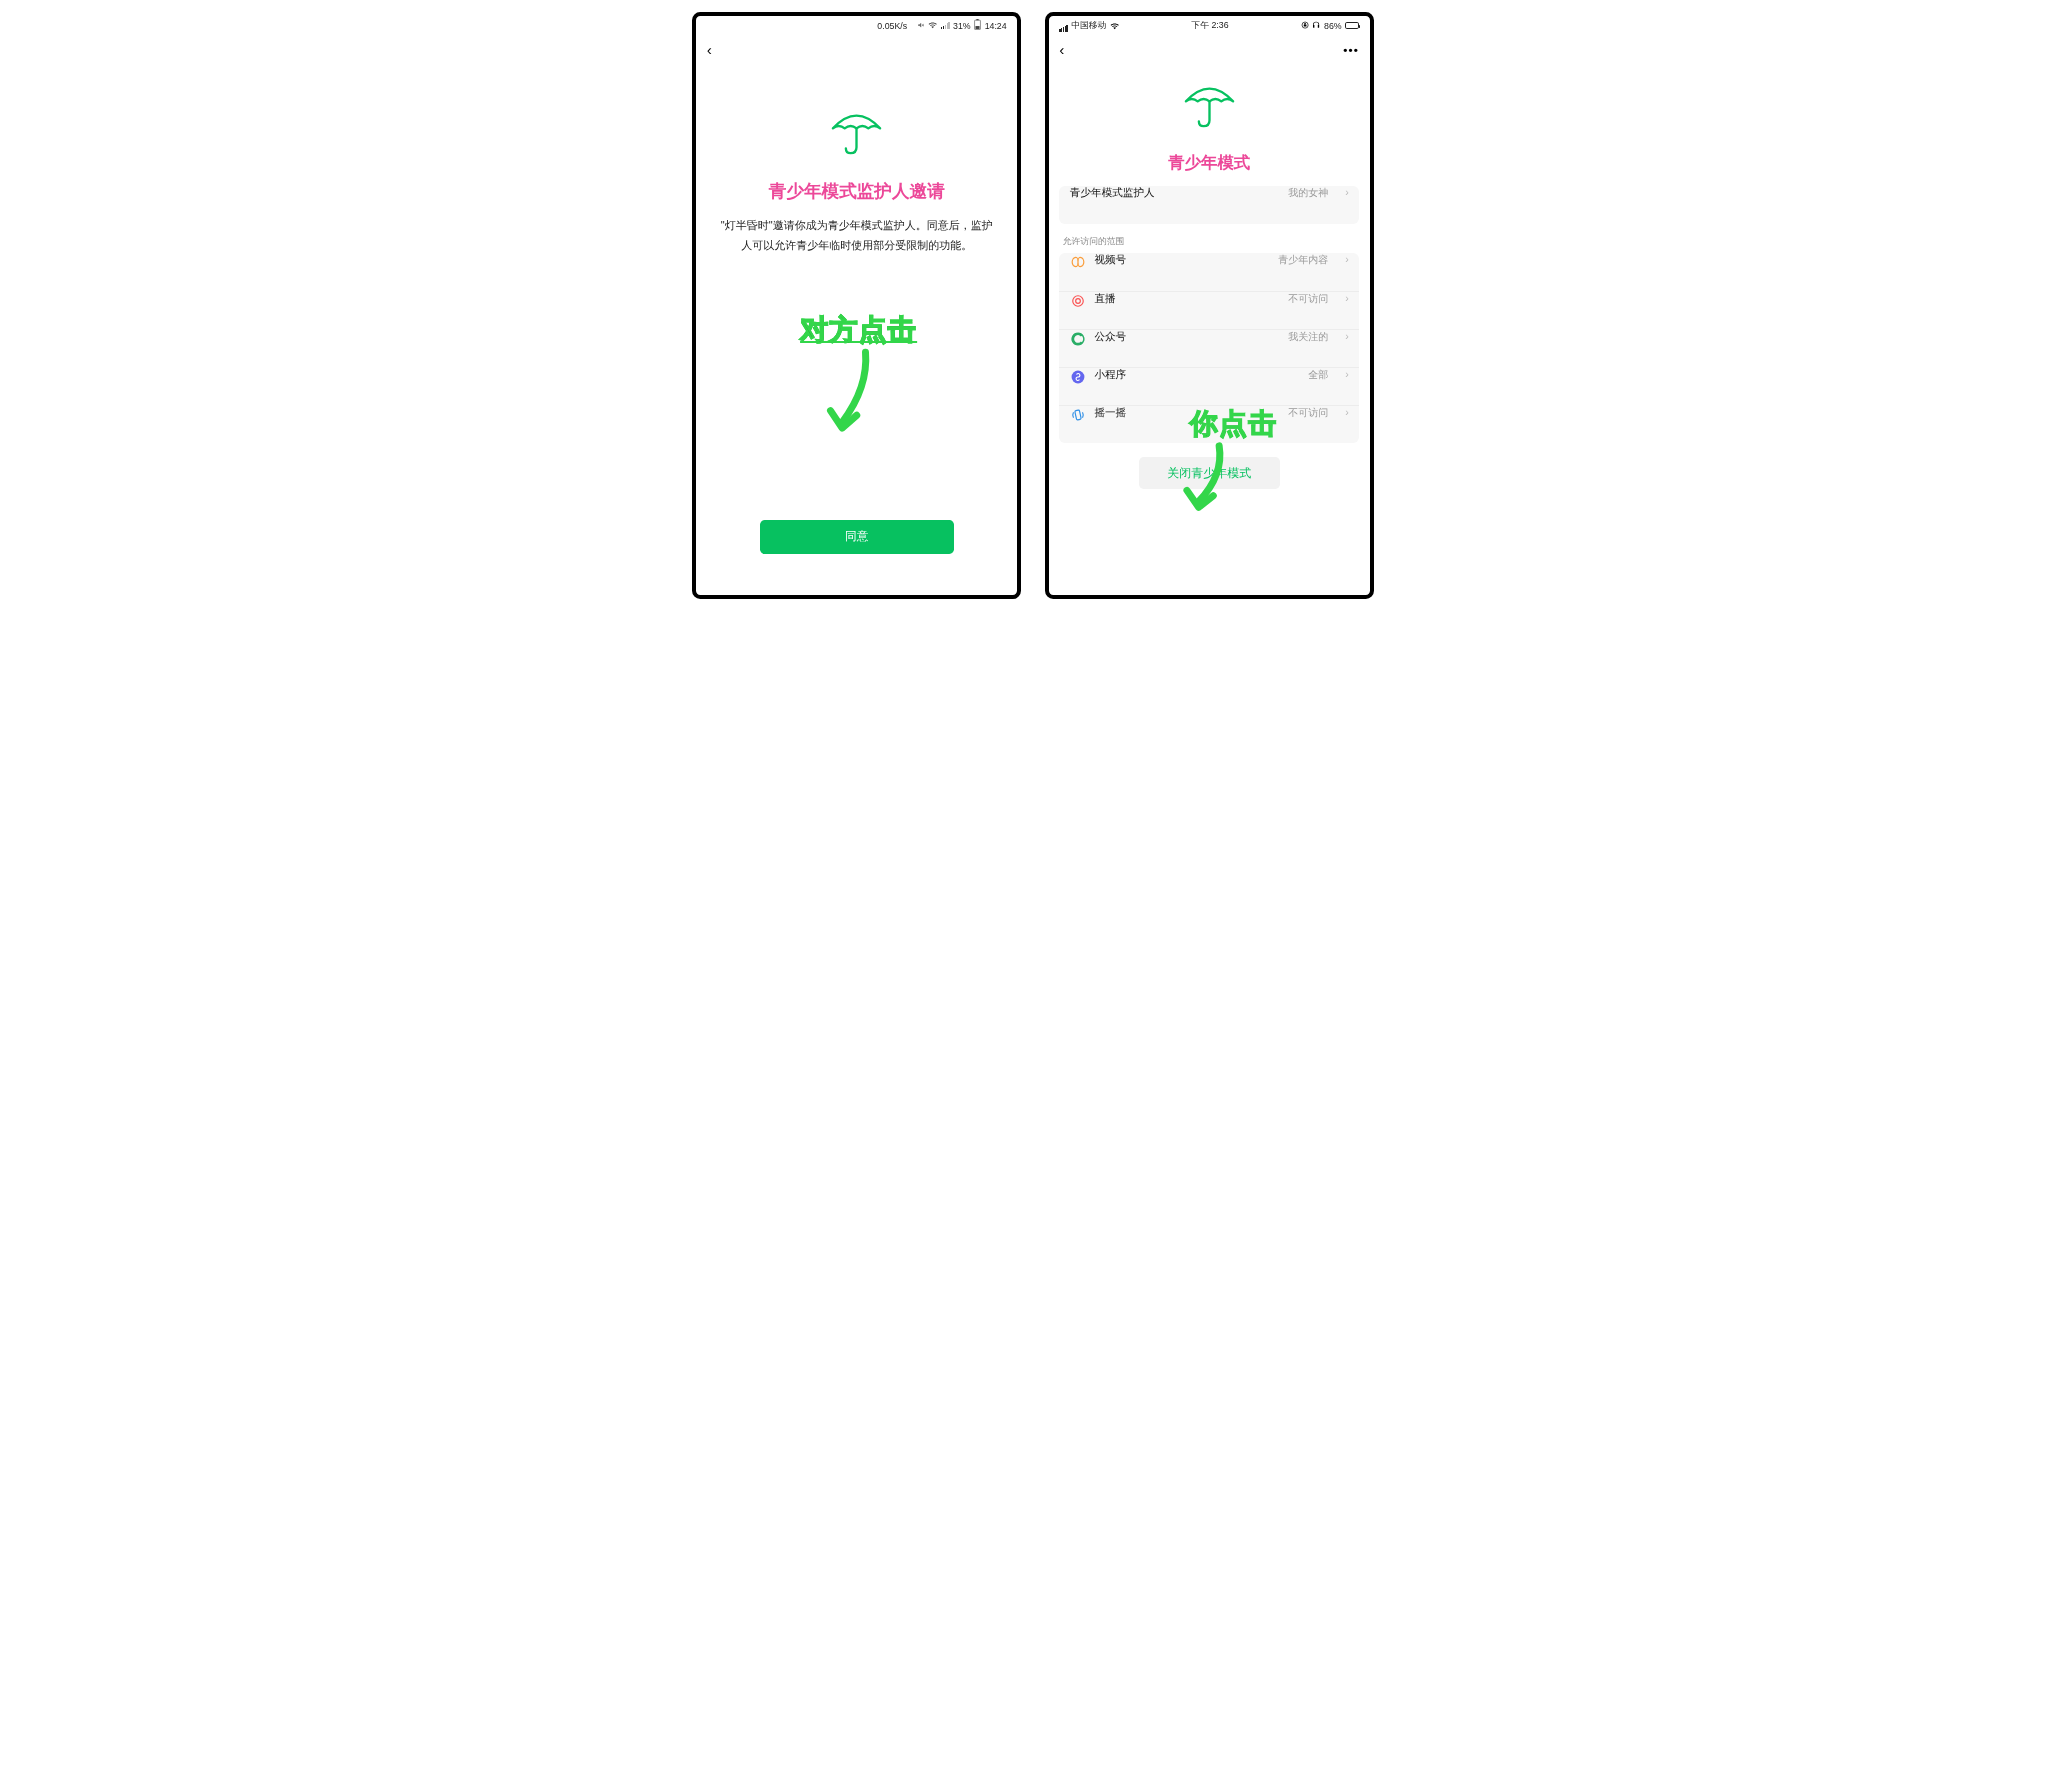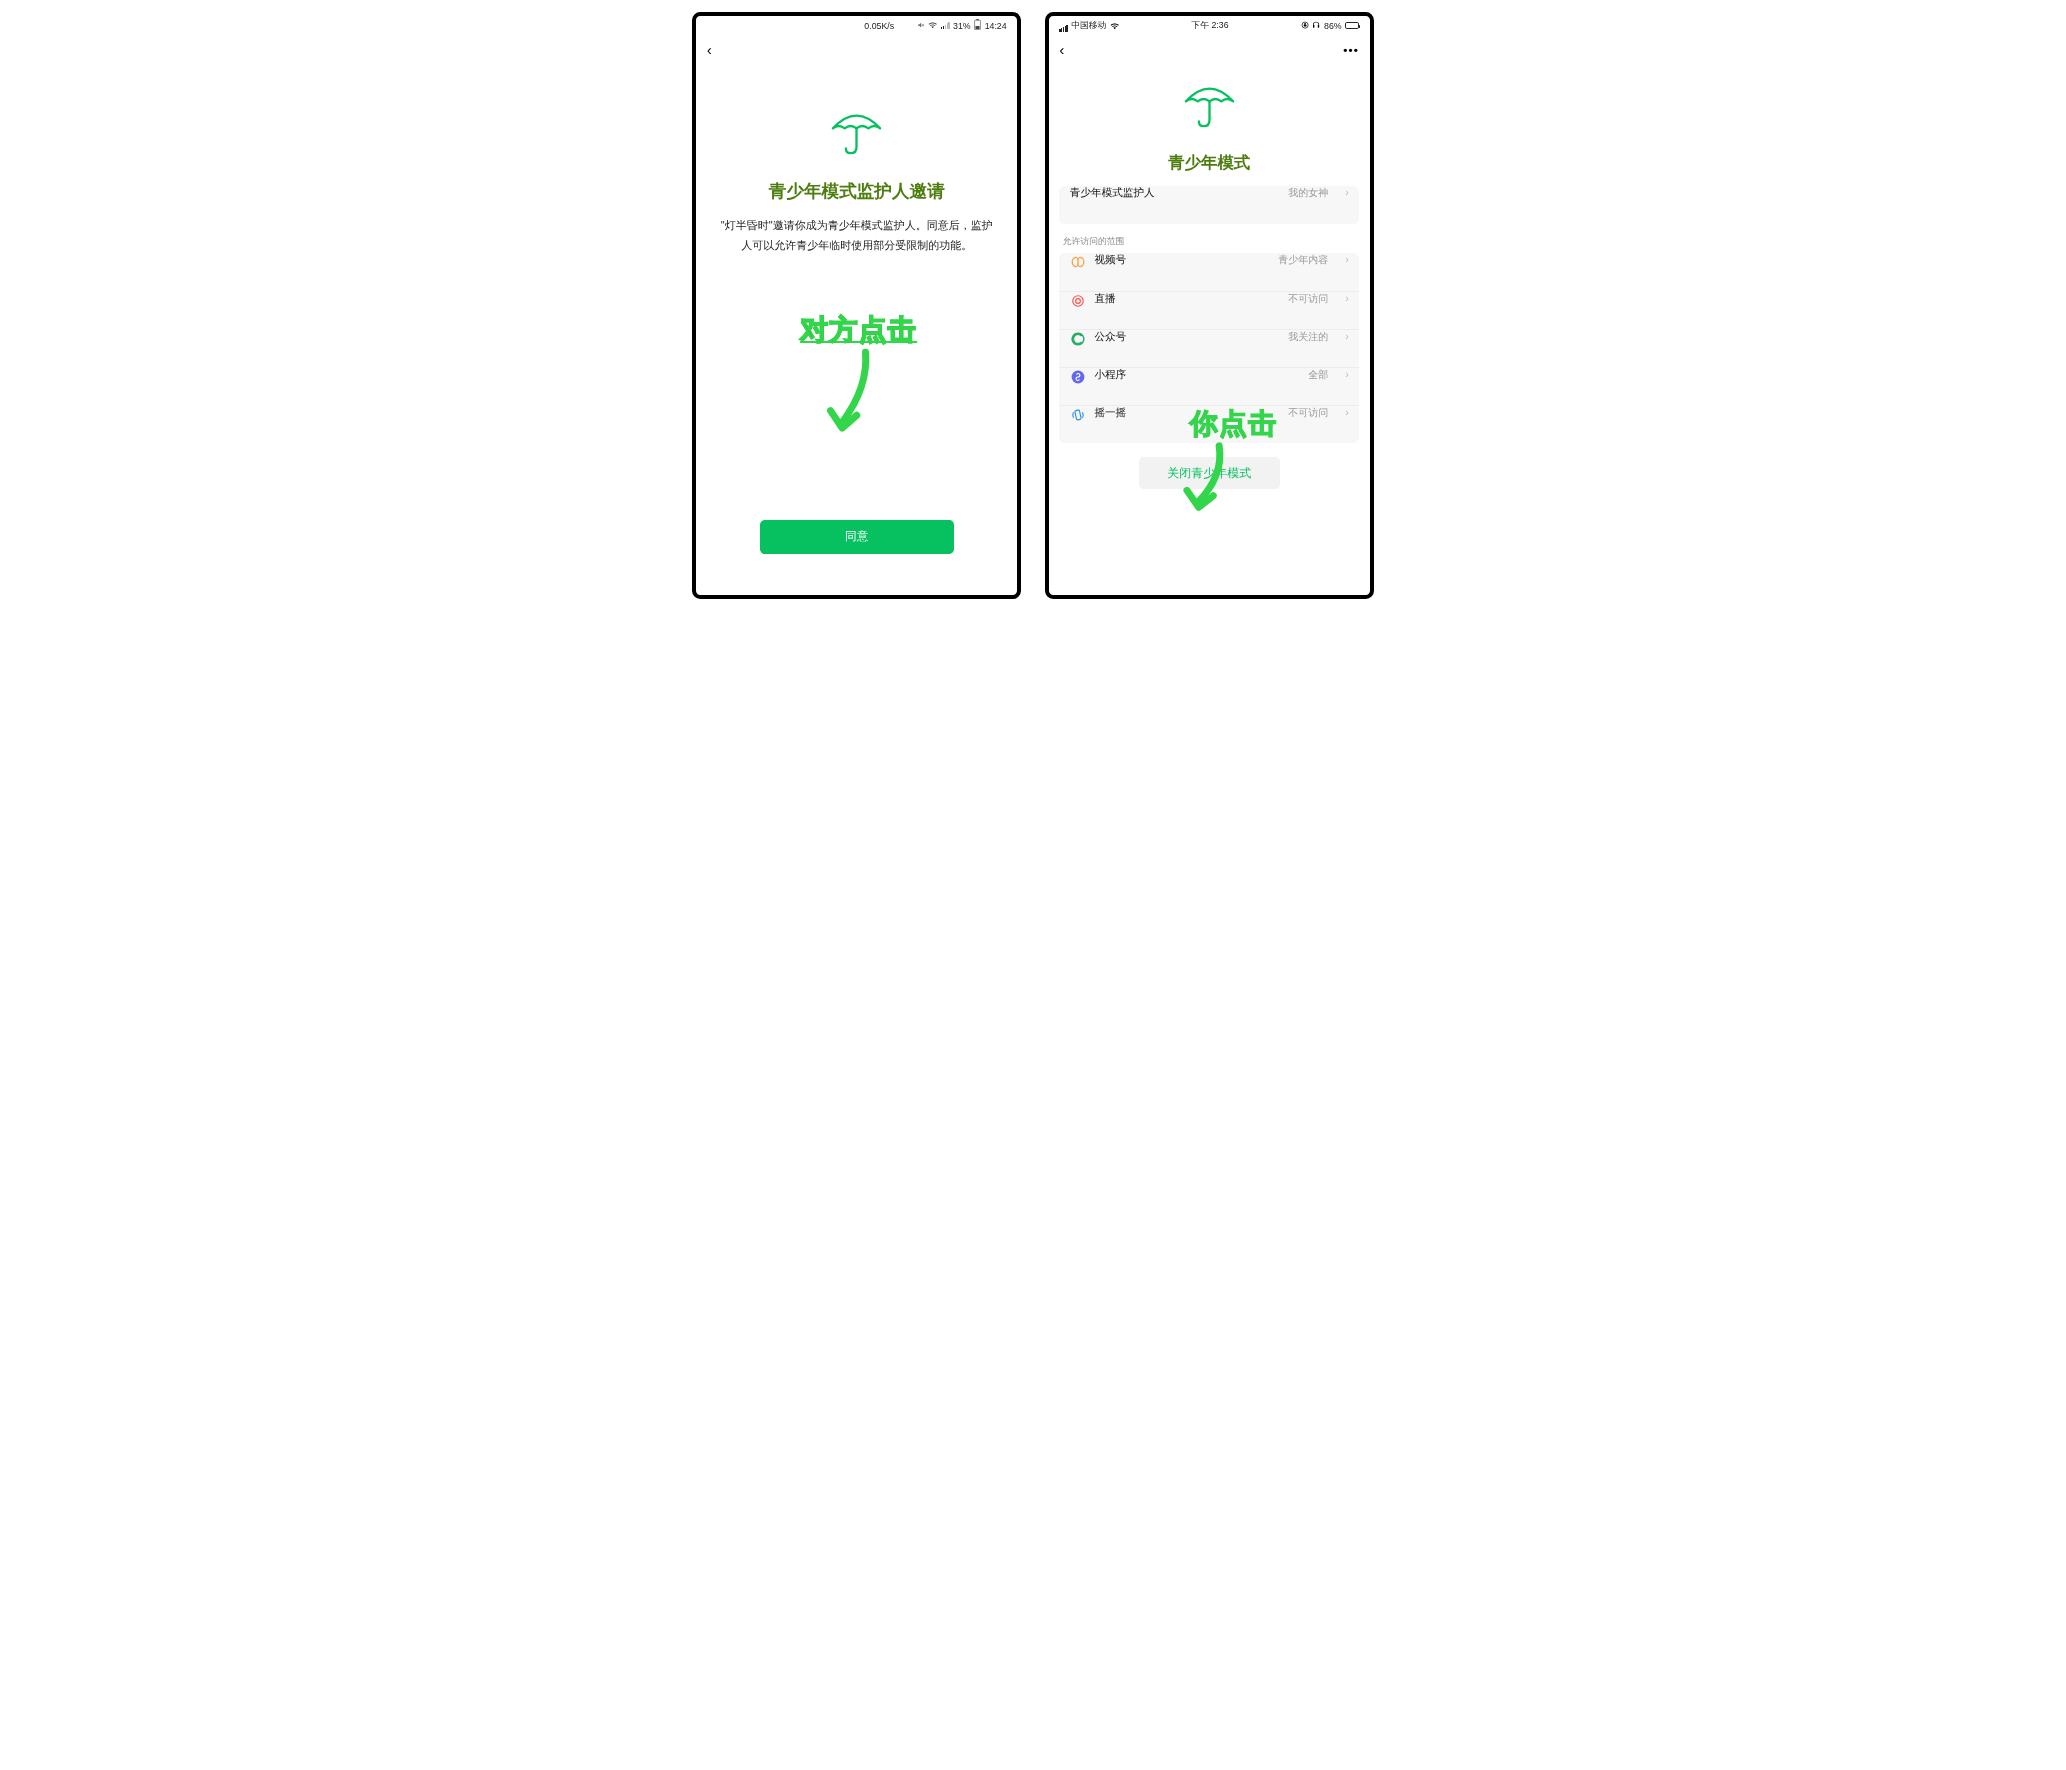--- a/index.html
+++ b/index.html
@@ -27,21 +27,21 @@
     height: 20px;
     display: flex;
     align-items: center;
     padding: 0 10.6px;
     font-size: 8.8px;
     color: #222;
   }
   .statusbar .sb-left { display: flex; align-items: flex-end; gap: 3.5px; }
   .statusbar .sb-center { flex: 1; text-align: center; }
   .statusbar .sb-right { display: flex; align-items: center; gap: 3.5px; }
-  .statusbar .sb-right .speed { margin-right: 19px; }
+  .statusbar .sb-right .speed { margin-right: 6px; }
   .navbar {
     height: 28px;
     display: flex;
     align-items: center;
     padding: 0 10.6px;
     justify-content: space-between;
   }
   .back-chevron {
     font-size: 15.3px;
     line-height: 1;
@@ -68,21 +68,21 @@
     height: 65px;
     margin-top: 33px;
     display: flex;
     align-items: center;
     justify-content: center;
   }
   .phone2 .umbrella { margin-top: 5.9px; }
   .title-big {
     font-size: 17.6px;
     font-weight: 600;
-    color: #4d7c0f;
+    color: #ec4899;
     margin-top: 17.6px;
     text-align: center;
   }
   .description {
     font-size: 11px;
     color: #222;
     line-height: 1.8;
     margin-top: 13px;
     padding: 0 23.5px;
     text-align: center;

